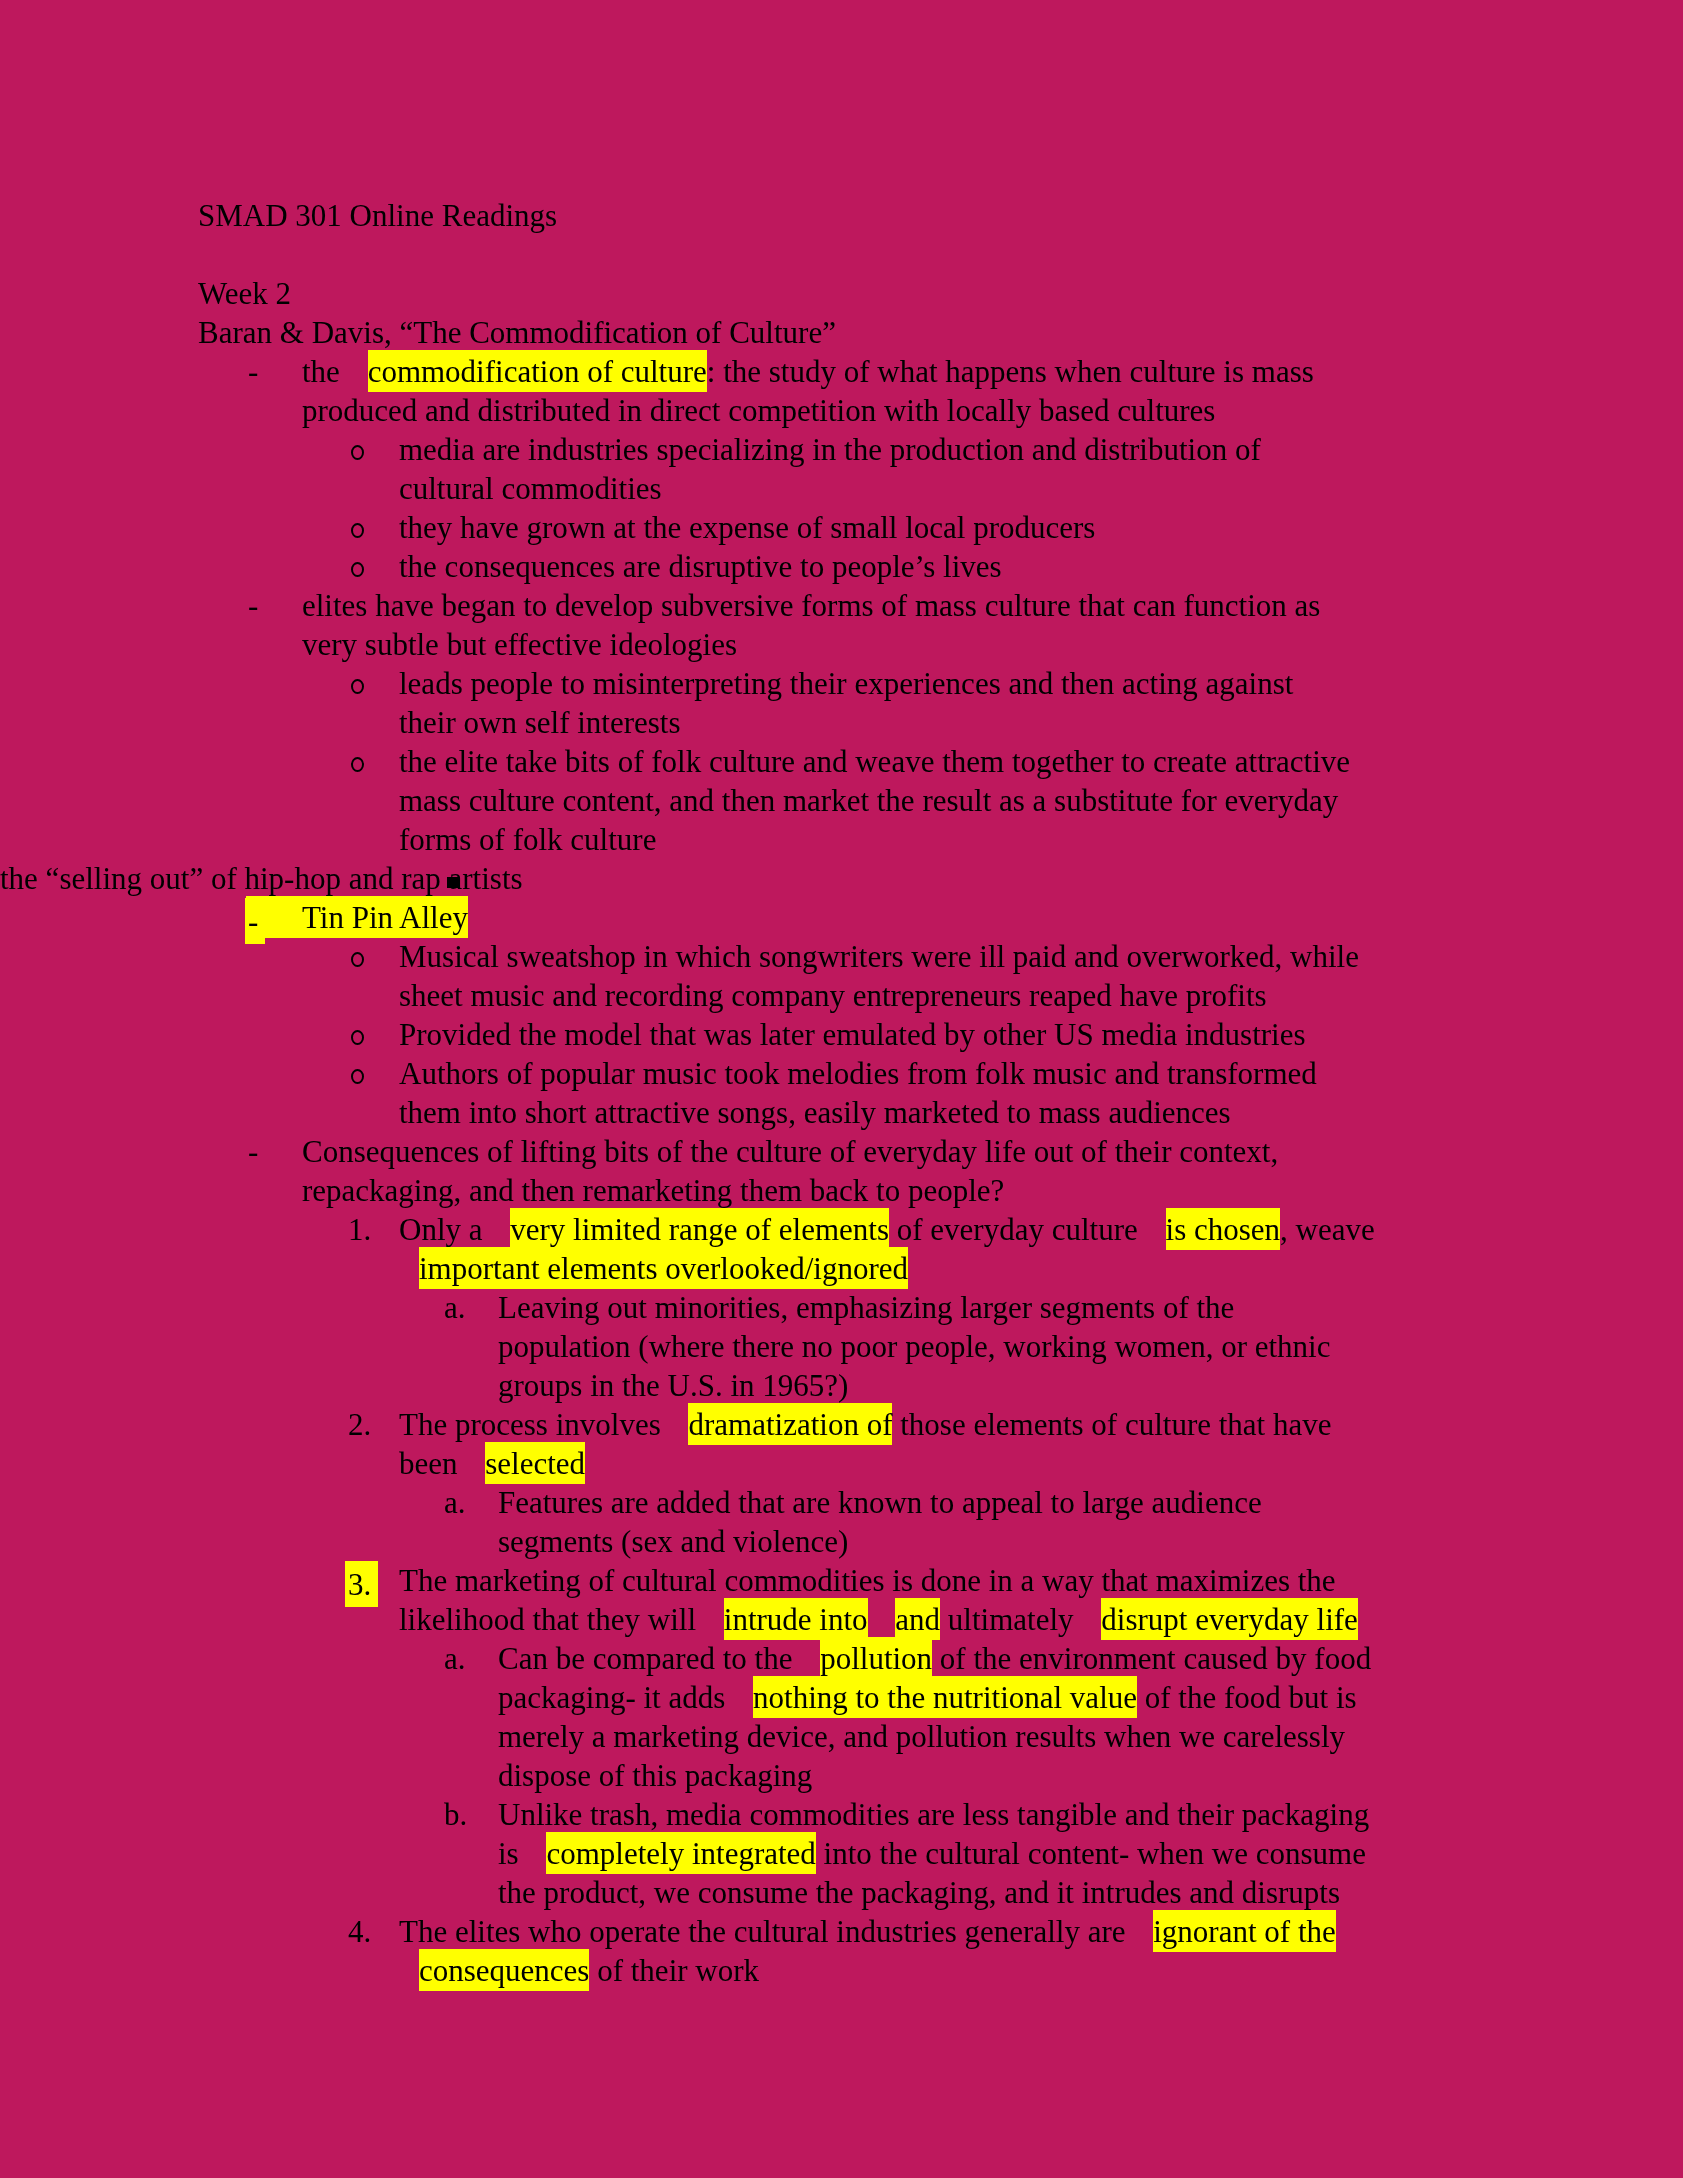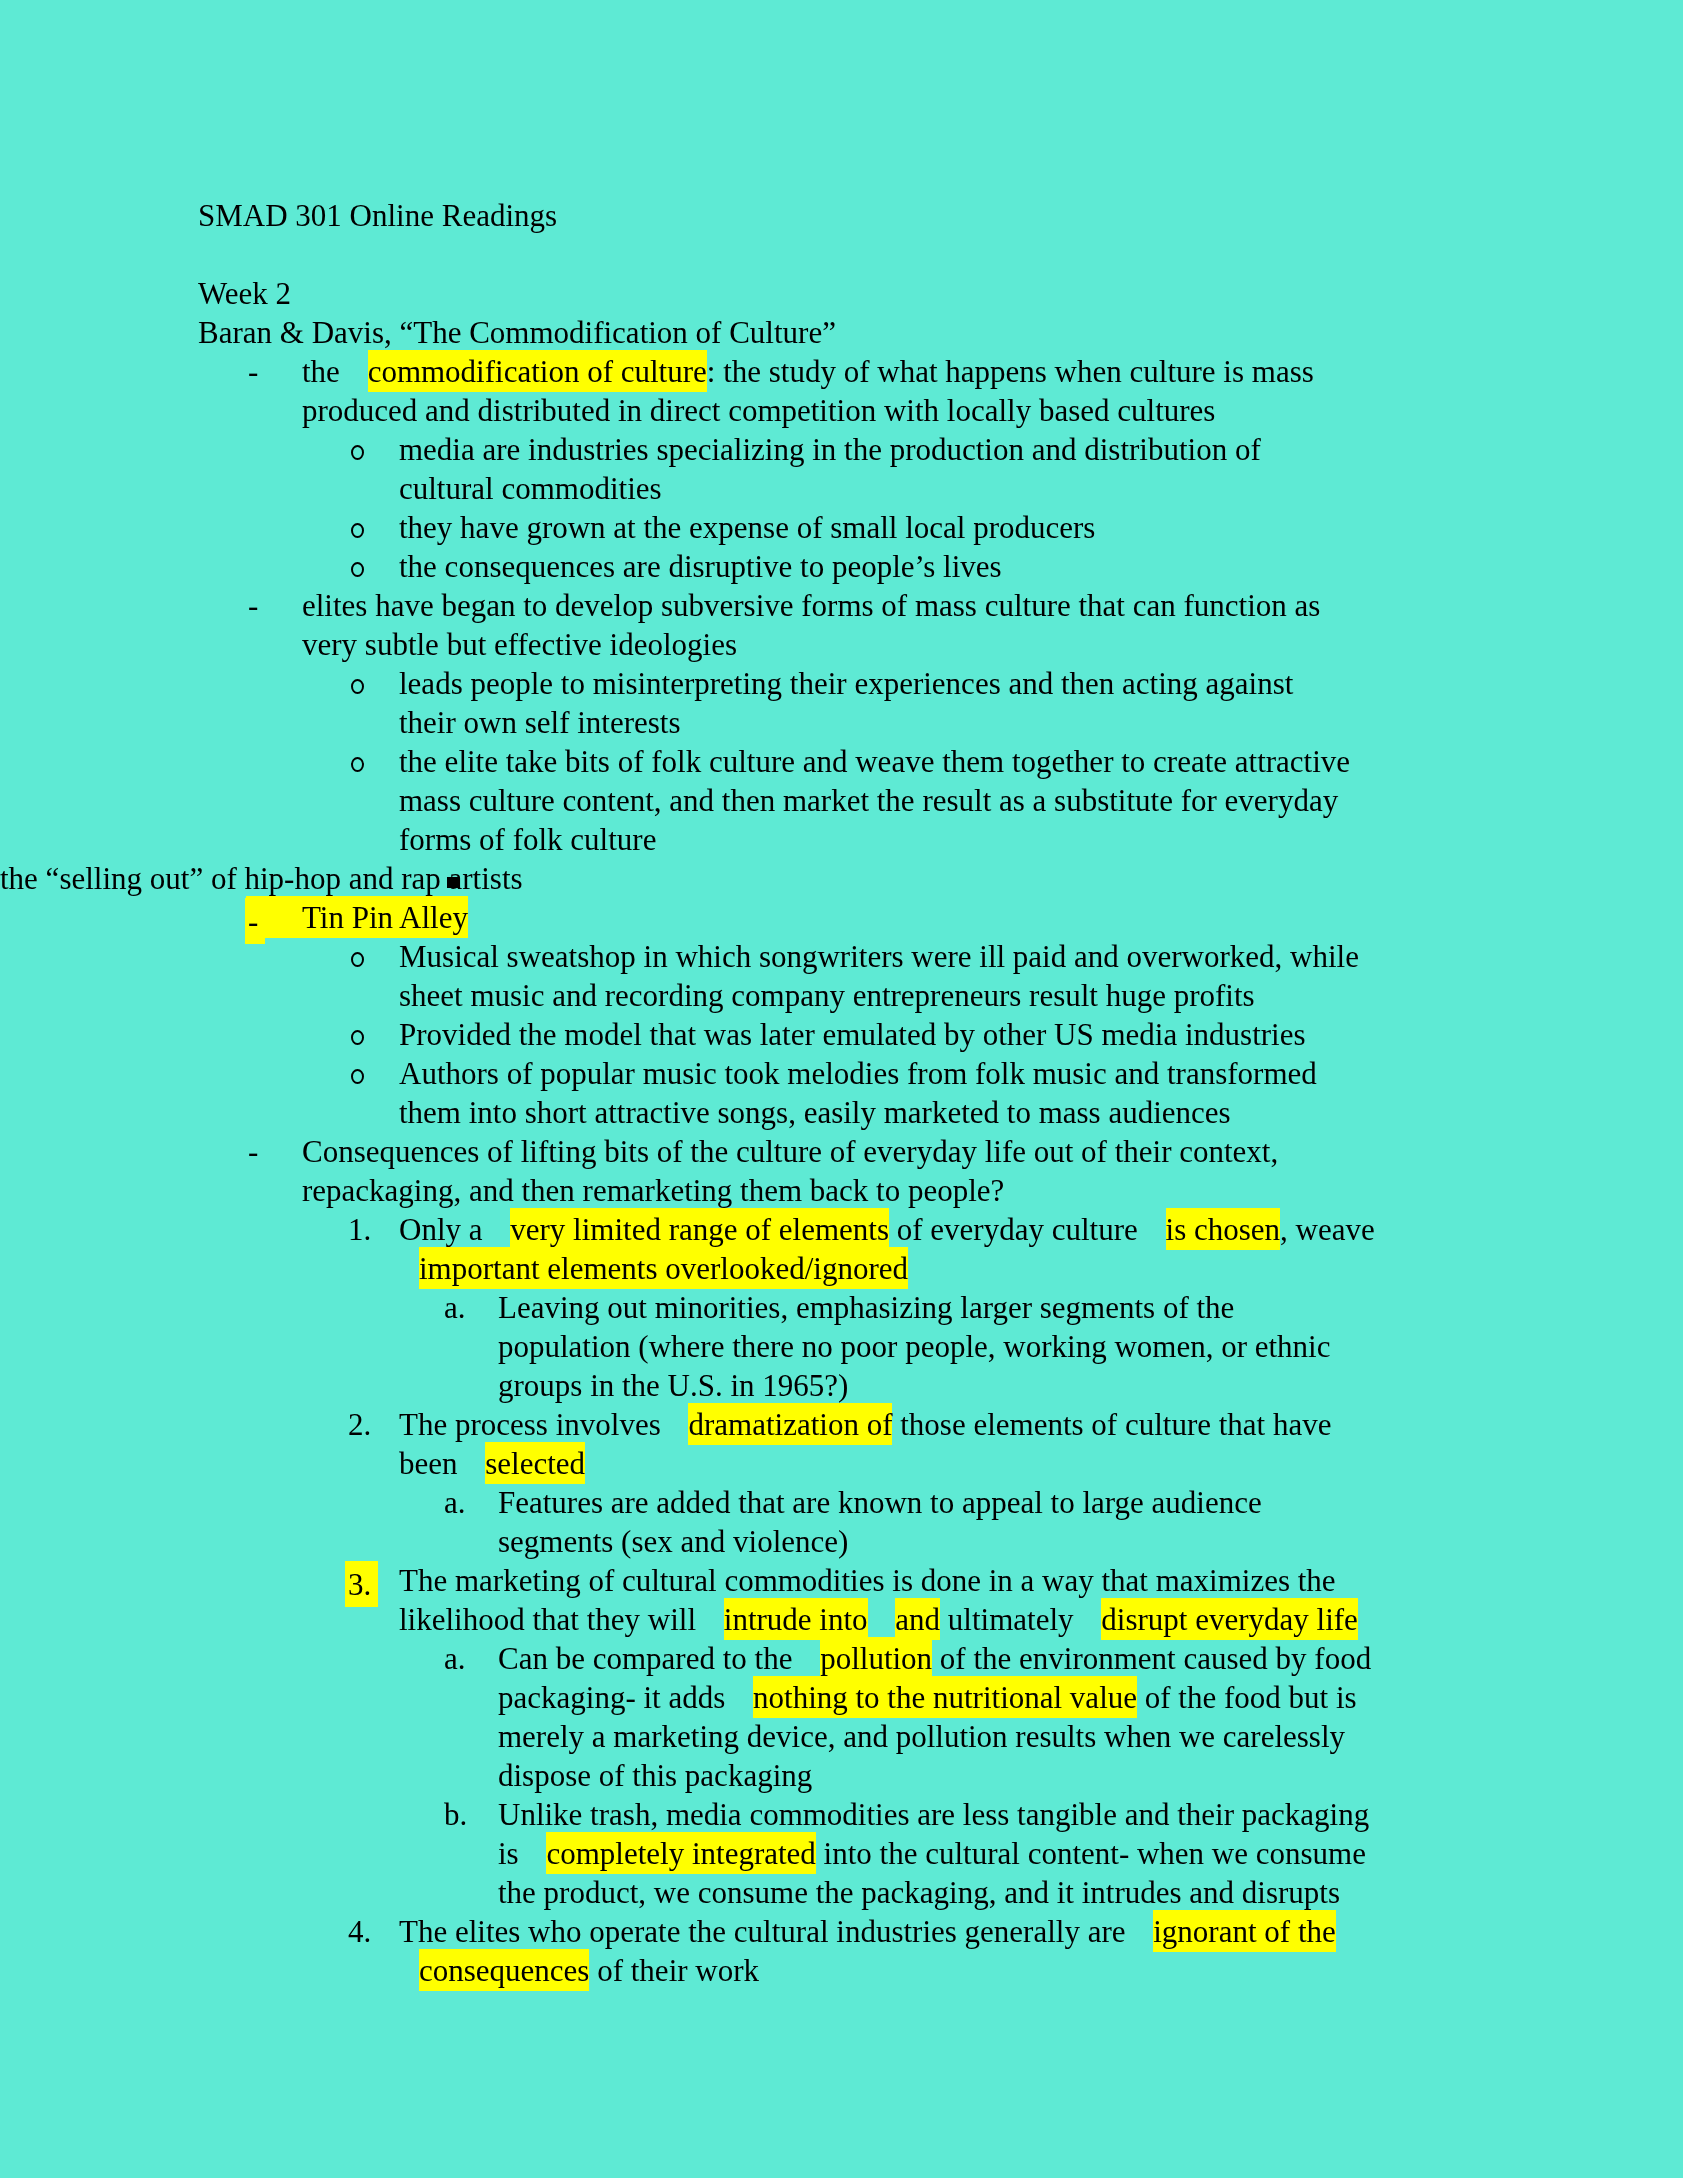--- a/index.html
+++ b/index.html
@@ -1,19 +1,19 @@
 <!DOCTYPE html>
 <html><head>
 <meta charset="utf-8">
 <style>
   html,body { margin:0; padding:0; }
   .page {
     position:relative;
     width:1683px; height:2178px;
-    background:#5eead4;
+    background:#be185d;
     color:#000000;
     font-family:"Liberation Serif","DejaVu Serif",serif;
     font-size:31px;
     line-height:39px;
     overflow:hidden;
   }
   .content { position:absolute; top:196px; left:0; right:0; }
   .line { position:relative; height:39px; white-space:nowrap; }
   .bold { font-weight:normal; }
 
@@ -61,21 +61,21 @@
         <div class="line li-l1"><span class="mk mk-dash">-</span><span class="">elites have began to develop subversive forms of mass culture that can function as</span></div>
         <div class="line li-l1c"><span class="">very subtle but effective ideologies</span></div>
         <div class="line li-l2"><span class="mk mk-circle"></span><span class="">leads people to misinterpreting their experiences and then acting against</span></div>
         <div class="line li-l2c"><span class="">their own self interests</span></div>
         <div class="line li-l2"><span class="mk mk-circle"></span><span class="">the elite take bits of folk culture and weave them together to create attractive</span></div>
         <div class="line li-l2c"><span class="">mass culture content, and then market the result as a substitute for everyday</span></div>
         <div class="line li-l2c"><span class="">forms of folk culture</span></div>
         <div class="line li-l3"><span class="mk mk-square"></span><span class="">the “selling out” of hip-hop and rap artists</span></div>
         <div class="line li-l1"><span class="mk mk-dash hl">-</span><span class="hl hlx">Tin Pin Alley</span></div>
         <div class="line li-l2"><span class="mk mk-circle"></span><span class="">Musical sweatshop in which songwriters were ill paid and overworked, while</span></div>
-        <div class="line li-l2c"><span class="">sheet music and recording company entrepreneurs result huge profits</span></div>
+        <div class="line li-l2c"><span class="">sheet music and recording company entrepreneurs reaped have profits</span></div>
         <div class="line li-l2"><span class="mk mk-circle"></span><span class="">Provided the model that was later emulated by other US media industries</span></div>
         <div class="line li-l2"><span class="mk mk-circle"></span><span class="">Authors of popular music took melodies from folk music and transformed</span></div>
         <div class="line li-l2c"><span class="">them into short attractive songs, easily marketed to mass audiences</span></div>
         <div class="line li-l1"><span class="mk mk-dash">-</span><span class="">Consequences of lifting bits of the culture of everyday life out of their context,</span></div>
         <div class="line li-l1c"><span class="">repackaging, and then remarketing them back to people?</span></div>
         <div class="line li-num"><span class="mk mk-num">1.</span><span class="">Only a </span><span class="hl">very limited range of elements</span><span class=""> of everyday culture </span><span class="hl">is chosen</span><span class="">, weave</span></div>
         <div class="line li-numc"><span class="hl">important elements overlooked/ignored</span></div>
         <div class="line li-let"><span class="mk mk-let">a.</span><span class="">Leaving out minorities, emphasizing larger segments of the</span></div>
         <div class="line li-letc"><span class="">population (where there no poor people, working women, or ethnic</span></div>
         <div class="line li-letc"><span class="">groups in the U.S. in 1965?)</span></div>

